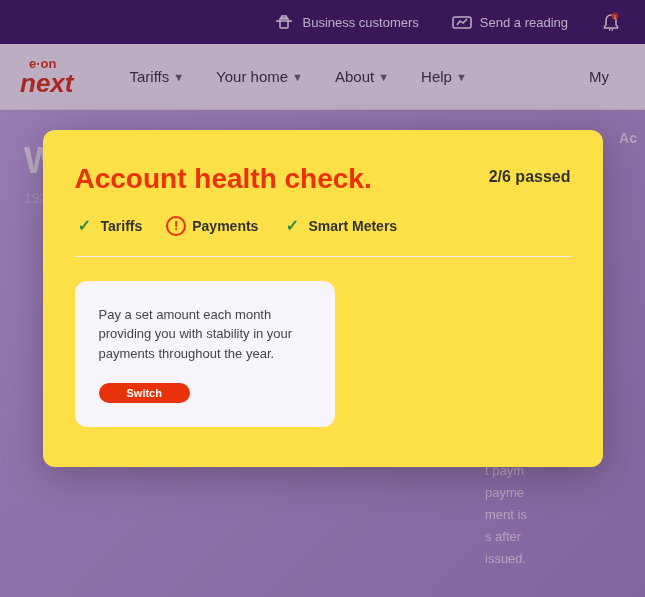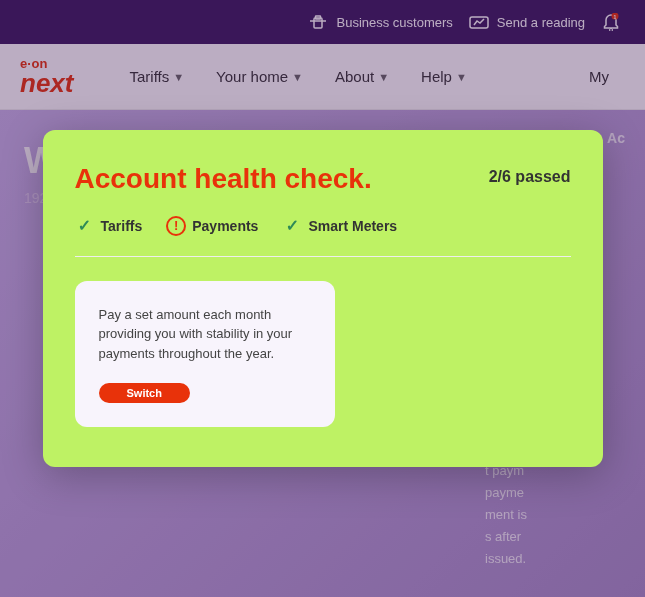--- a/index.html
+++ b/index.html
@@ -6,21 +6,21 @@
     body { font-family: Arial, sans-serif; width: 645px; height: 597px; overflow: hidden; background: #f0eaf8; position: relative; }
 
     
     .top-bar {
       background: #3a1a5e;
       height: 44px;
       display: flex;
       align-items: center;
       justify-content: flex-end;
       padding: 0 24px;
-      gap: 16px;
+      gap: 33px;
     }
     .top-bar-item {
       display: flex;
       align-items: center;
       gap: 8px;
       color: #fff;
       font-size: 13px;
       cursor: pointer;
     }
     .top-bar-icon {
@@ -50,21 +50,21 @@
       font-weight: bold;
       line-height: 1;
     }
     .logo-next {
       font-size: 26px;
       font-weight: 900;
       color: #e8320a;
       font-style: italic;
       line-height: 1;
     }
-    .logo-eon span { color: #e8320a; }
+    .logo-eon span { color: #e8320a; margin-left: 9px; }
     .nav-items {
       display: flex;
       align-items: center;
       gap: 0;
       flex: 1;
     }
     .nav-item {
       display: flex;
       align-items: center;
       gap: 4px;
@@ -121,21 +121,21 @@
       bottom: 0;
       background: rgba(60, 20, 80, 0.35);
       display: flex;
       align-items: center;
       justify-content: center;
       z-index: 10;
     }
 
     
     .modal {
-      background: #bef264;
+      background: #fde047;
       border-radius: 12px;
       width: 560px;
       padding: 32px 32px 40px 32px;
       position: relative;
       box-shadow: 0 8px 40px rgba(0,0,0,0.25);
     }
     .modal-header {
       display: flex;
       align-items: flex-start;
       justify-content: space-between;
@@ -295,21 +295,21 @@
     <div class="nav-my">
       <span>My</span>
     </div>
   </div>
 </div>
 
 <div class="bg-content">
   <div class="bg-title">We</div>
   <div class="bg-sub">192 G</div>
 
-  <div style="position:absolute; top:20px; right:20px; color:rgba(255,255,255,0.85); font-size:14px; font-weight:600;">Ac</div>
+  <div style="position:absolute; top:20px; right:8px; color:rgba(255,255,255,0.85); font-size:14px; font-weight:600;">Ac</div>
   <div style="position:absolute; top:350px; right:20px; width:140px; font-size:13px; color:rgba(255,255,255,0.85); line-height:1.7;">
     <div>t paym</div>
     <div>payme</div>
     <div>ment is</div>
     <div>s after</div>
     <div>issued.</div>
   </div>
 </div>
 
 <div class="overlay">

